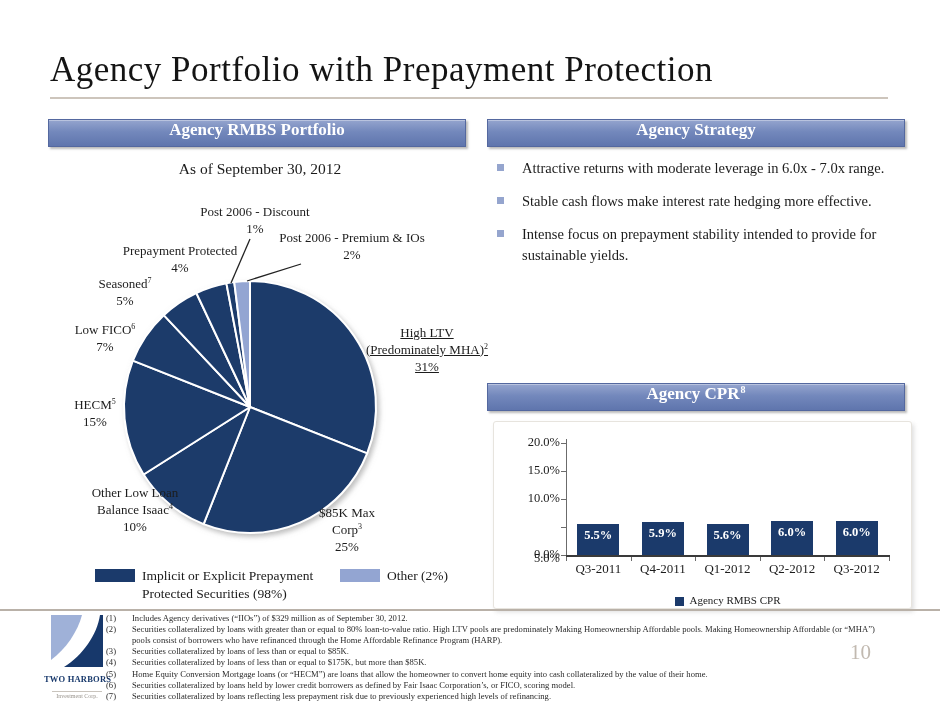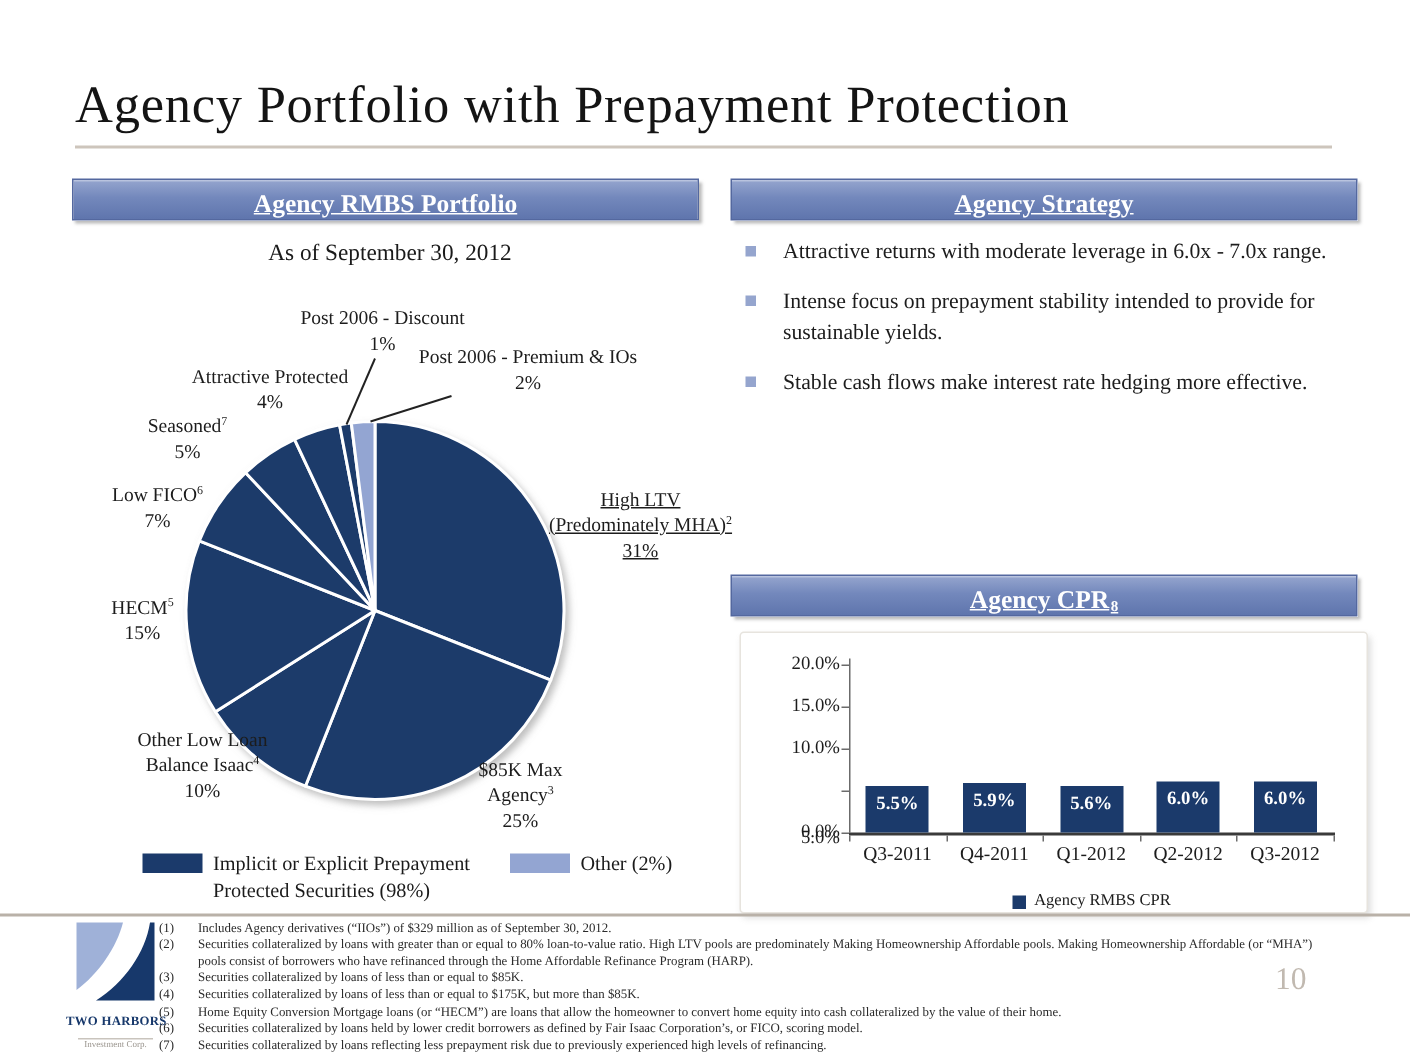--- a/index.html
+++ b/index.html
@@ -9,22 +9,22 @@
   
   .slide-title{position:absolute;left:50px;top:50px;font-size:35px;font-weight:400;
                letter-spacing:.5px;color:#141414;white-space:nowrap;}
   .title-rule{position:absolute;left:50px;top:97px;width:838px;height:2px;background:#cdc5bc;}
 
   
   .panel-hdr{position:absolute;width:416px;height:26px;
              background:linear-gradient(180deg,#95a5ce 0%,#7388bc 45%,#5f75ad 100%);
              border:1px solid #54689f;
              box-shadow:2px 2px 2px rgba(130,130,130,.55), inset 0 1px 0 rgba(255,255,255,.35);
-             display:flex;align-items:flex-end;justify-content:center;
-             color:#ffffff;font-weight:bold;font-size:17px;text-decoration:underline;}
+             display:flex;align-items:flex-start;justify-content:center;
+             color:#ffffff;font-weight:bold;font-size:17px;}
   .panel-hdr sup{font-size:10px;margin-left:1px;}
   .hdr-left{left:48px;top:119px;}
   .hdr-right{left:487px;top:119px;}
   .hdr-cpr{left:487px;top:383px;}
 
   
   .pie-title{position:absolute;left:50px;top:158px;width:420px;text-align:center;}
   .pie-title .pt1{font-size:17px;font-weight:bold;}
   .pie-title .pt1 sup{font-size:10px;}
   .pie-title .pt2{font-size:15.5px;margin-top:2px;}
@@ -118,42 +118,42 @@
         <line x1="200" y1="39" x2="181" y2="83" stroke="#222222" stroke-width="1.3"></line>
         <line x1="251" y1="64" x2="197" y2="81" stroke="#222222" stroke-width="1.3"></line>
       </svg>
       <div class="pie-label" style="left: 377px; top: 125px; text-decoration: underline;">
         <div><span>High LTV</span></div>
         <div><span>(Predominately MHA)</span><sup>2</sup></div>
         <div>31%</div>
       </div>
       <div class="pie-label" style="left: 297px; top: 305px;">
         <div><span>$85K Max</span></div>
-        <div><span>Agency</span><sup>3</sup></div>
+        <div><span>Corp</span><sup>3</sup></div>
         <div>25%</div>
       </div>
       <div class="pie-label" style="left: 85px; top: 285px;">
         <div><span>Other Low Loan</span></div>
         <div><span>Balance Isaac</span><sup>4</sup></div>
         <div>10%</div>
       </div>
       <div class="pie-label" style="left: 45px; top: 197px;">
         <div><span>HECM</span><sup>5</sup></div>
         <div>15%</div>
       </div>
       <div class="pie-label" style="left: 55px; top: 122px;">
         <div><span>Low FICO</span><sup>6</sup></div>
         <div>7%</div>
       </div>
       <div class="pie-label" style="left: 75px; top: 76px;">
         <div><span>Seasoned</span><sup>7</sup></div>
         <div>5%</div>
       </div>
       <div class="pie-label" style="left: 130px; top: 43px;">
-        <div><span>Attractive Protected</span></div>
+        <div><span>Prepayment Protected</span></div>
         <div>4%</div>
       </div>
       <div class="pie-label" style="left: 205px; top: 4px;">
         <div><span>Post 2006 - Discount</span></div>
         <div>1%</div>
       </div>
       <div class="pie-label" style="left: 302px; top: 30px;">
         <div><span>Post 2006 - Premium &amp; IOs</span></div>
         <div>2%</div>
       </div>
@@ -165,22 +165,22 @@
       <span class="pl-text">Implicit or Explicit Prepayment Protected Securities (98%)</span>
     </div>
     <div class="pl-item">
       <span class="pl-swatch" style="background-color: rgb(147, 165, 210);"></span>
       <span class="pl-text other">Other (2%)</span>
     </div>
   </div>
 
   <ul class="strategy">
     <li><span class="bullet-sq"></span><span>Attractive returns with moderate leverage in 6.0x - 7.0x range.</span></li>
+    <li><span class="bullet-sq"></span><span>Stable cash flows make interest rate hedging more effective.</span></li>
     <li><span class="bullet-sq"></span><span>Intense focus on prepayment stability intended to provide for sustainable yields.</span></li>
-    <li><span class="bullet-sq"></span><span>Stable cash flows make interest rate hedging more effective.</span></li>
   </ul>
 
   <div class="panel-hdr hdr-cpr">
     <span>Agency CPR</span>
       <sup>8</sup>
   </div>
 
   <div class="cpr-box">
     <div class="cpr-chart" id="cprChart">
         <div class="cpr-yaxis"></div>

